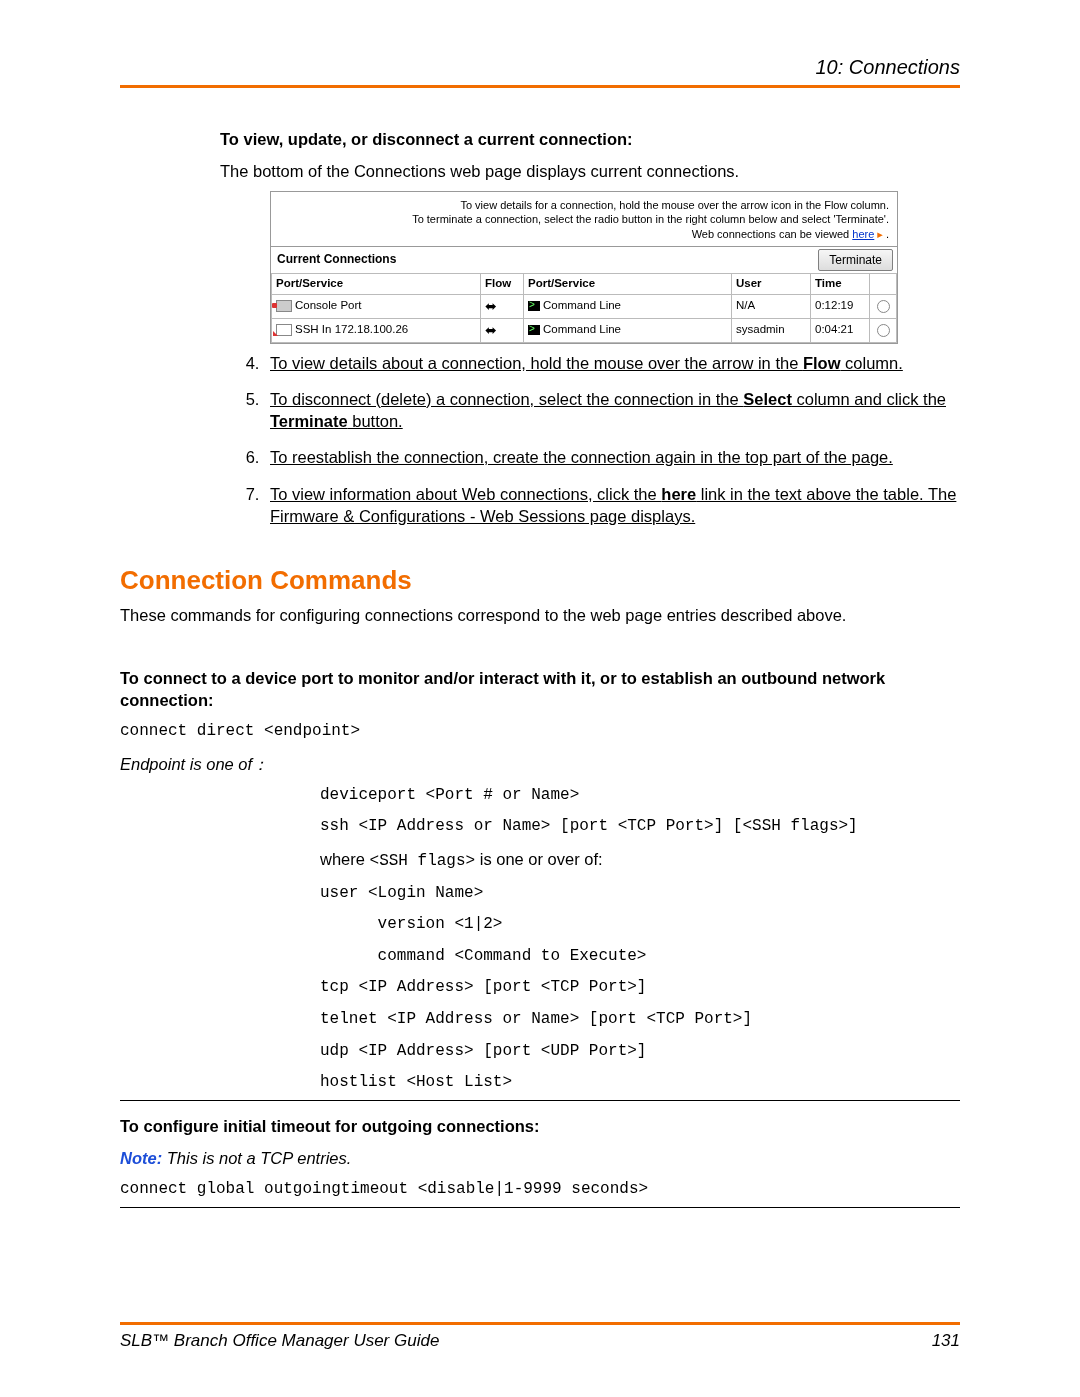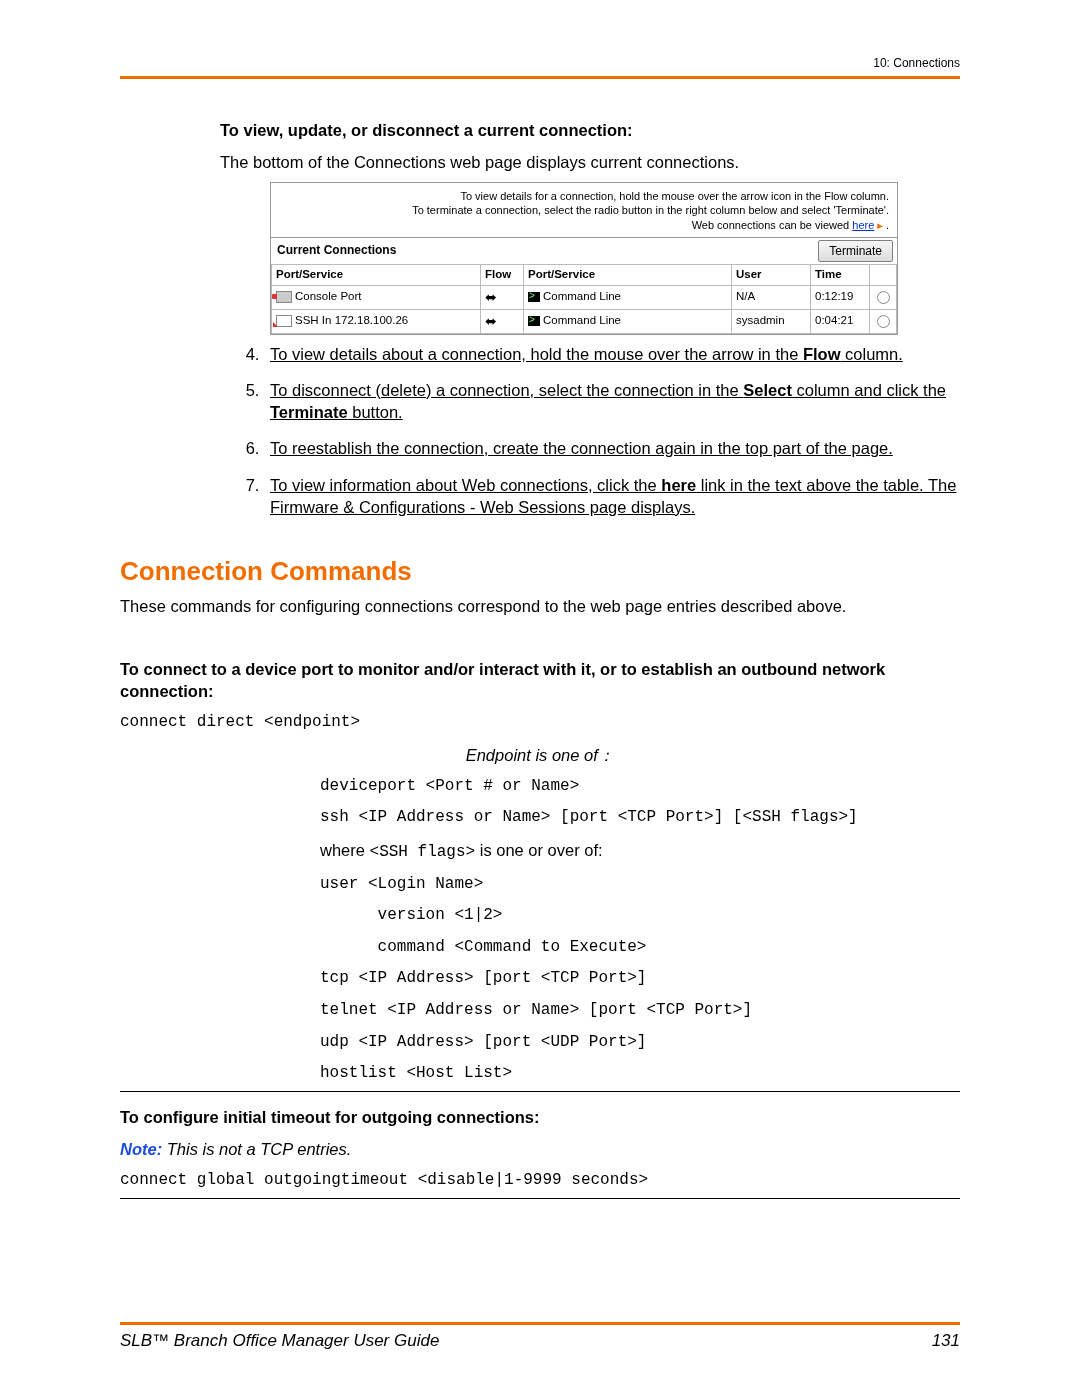--- a/index.html
+++ b/index.html
@@ -15,21 +15,22 @@
     position: relative;
     box-sizing: border-box;
     padding: 56px 120px 0 120px;
   }
   .header-line {
     border-bottom: 3px solid #f26d00;
     margin-bottom: 4px;
   }
   .chapter {
     text-align: right;
-    font-size: 12px;
+    font-style: italic;
+    font-size: 20px;
     color: #000;
     margin-bottom: 6px;
   }
   .content {
     margin-left: 100px;
     font-size: 16.5px;
     line-height: 1.35;
   }
   .bold-heading {
     font-weight: bold;
@@ -111,21 +112,21 @@
   ol.steps { margin: 8px 0 0 0; padding-left: 44px; text-decoration: underline; }
   ol.steps li { margin-bottom: 14px; padding-left: 6px; }
   h2.orange {
     color: #f26d00;
     font-family: Arial, sans-serif;
     font-weight: bold;
     font-size: 26px;
     margin: 36px 0 6px 0;
   }
   .code { font-family: "Courier New", monospace; font-size: 16px; margin: 10px 0; white-space: pre-wrap; }
-  .em { font-style: italic; text-align: center; }
+  .em { font-style: italic; }
   .indent-block { margin-left: 105px; }
   .hr { border-bottom: 1px solid #000; margin: 6px 0 14px 0; }
   .note { margin-top:6px; }
   .note-label { color: #1d4ed8; font-weight: bold; font-style: italic; margin-top: 44px; }
   .note-text { font-style: italic; }
 
   .footer {
     position: absolute;
     left: 120px; right: 120px; bottom: 46px;
   }

